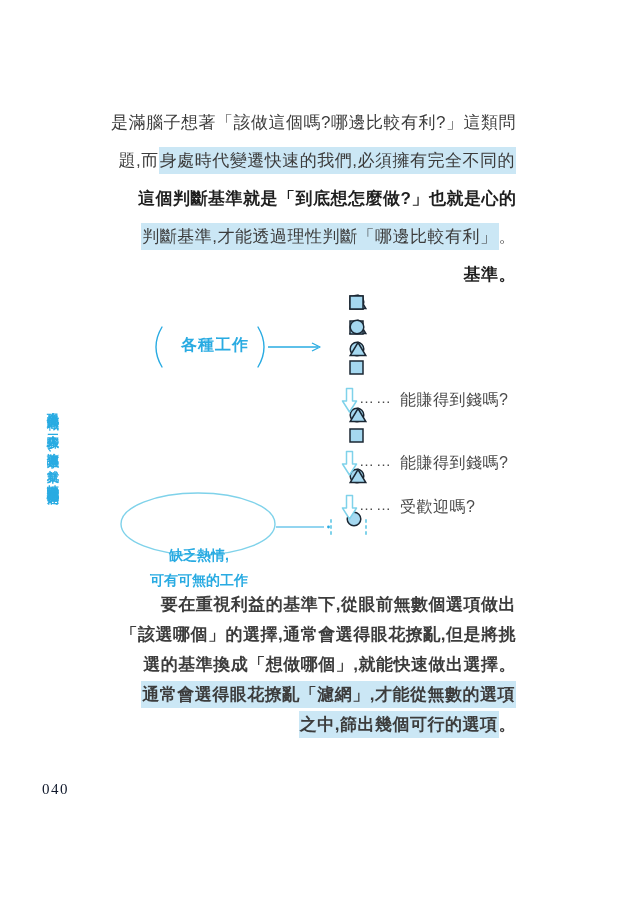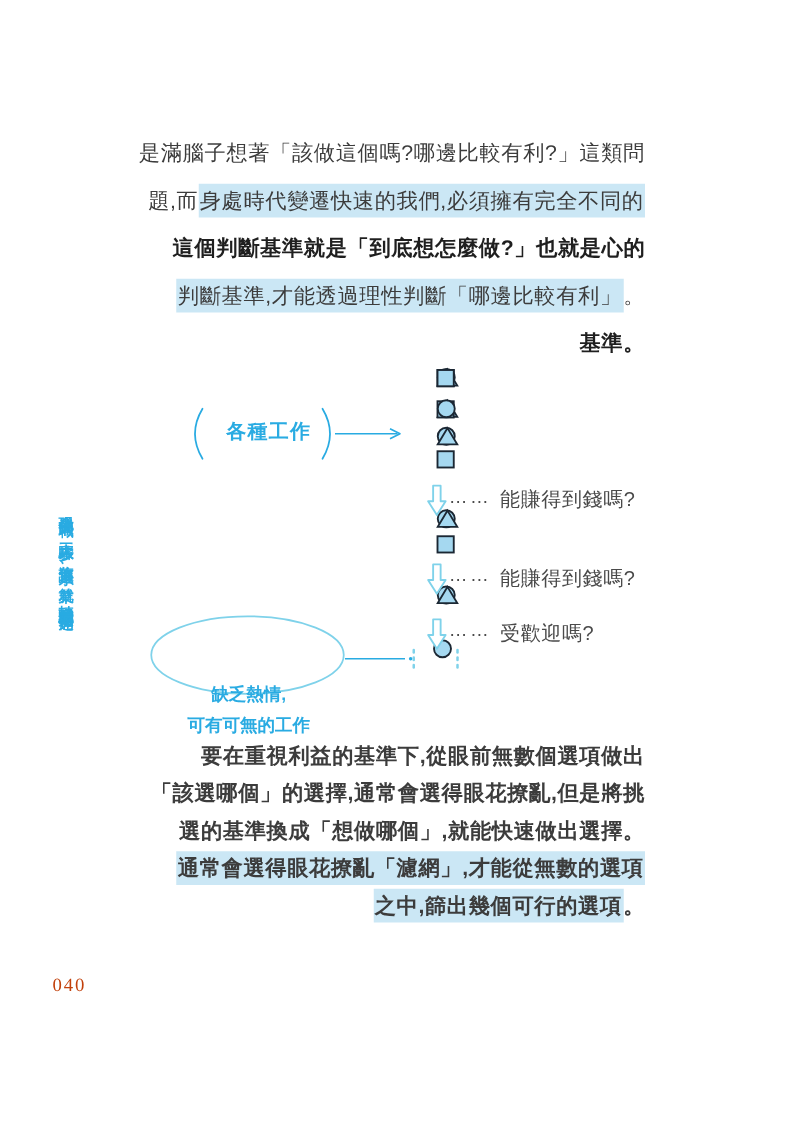--- a/index.html
+++ b/index.html
@@ -11,21 +11,21 @@
   
   .sidebar{
     position:absolute;left:44px;top:403px;
     writing-mode:vertical-rl;text-orientation:upright;
     font-size:12px;letter-spacing:1px;font-weight:600;
     color:var(--accent,#29ABE2);
   }
   .page-number{
     position:absolute;left:42px;top:781px;
     font-family:"Liberation Serif","DejaVu Serif",serif;
-    font-size:15px;letter-spacing:1.5px;color:#c2410c;
+    font-size:15px;letter-spacing:1.5px;color:#0f172a;
   }
   
   .text-block{position:absolute;left:104px;width:412px;text-align:right;}
   .text-block.upper{top:104px;}
   .text-block.lower{top:590px;}
   .tline{white-space:nowrap;font-size:17px;letter-spacing:.5px;}
   .upper .tline{height:38px;line-height:38px;}
   .lower .tline{height:30px;line-height:30px;font-weight:bold;}
   .indent{text-indent:2em;}
   .bold{font-weight:700;color:#1F1F1F;}

